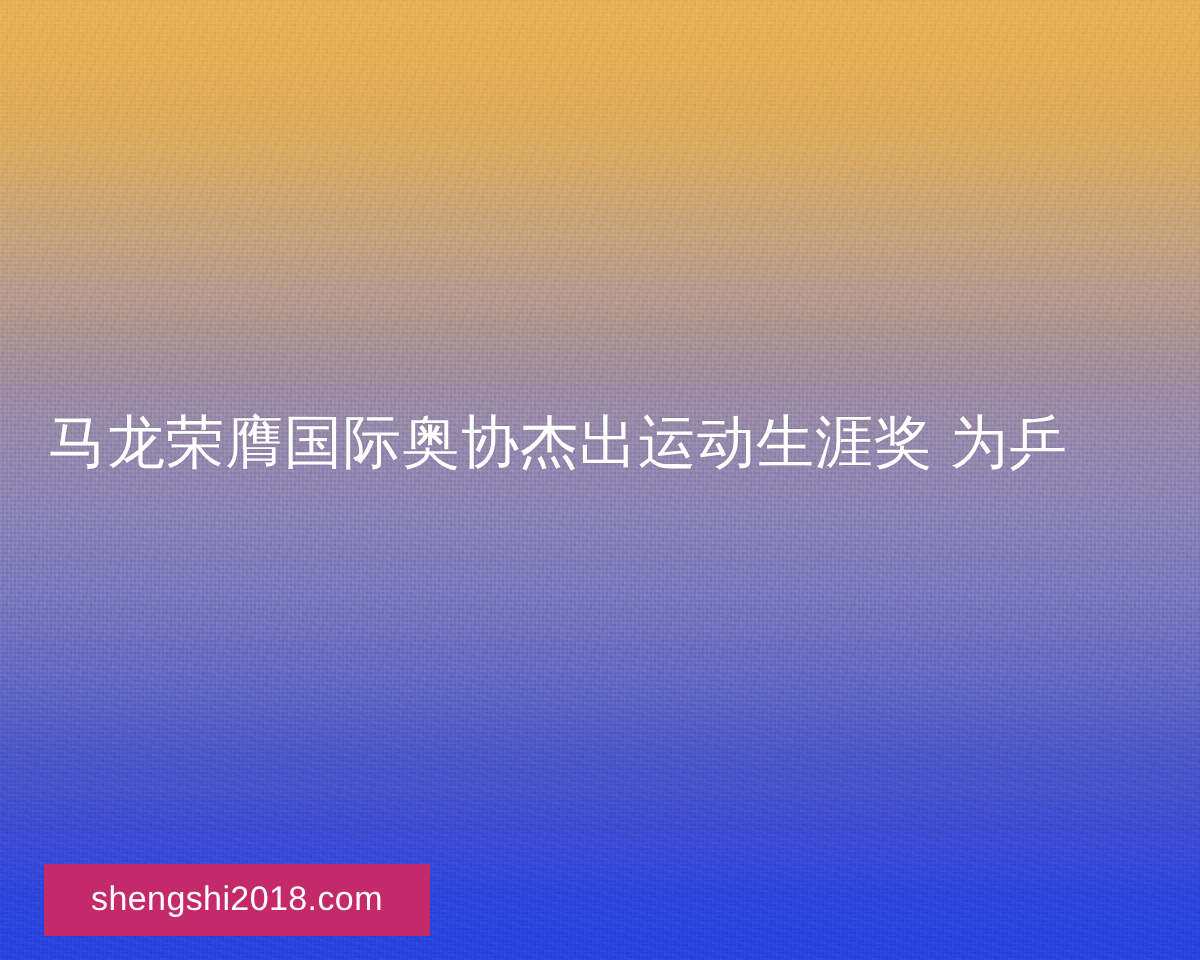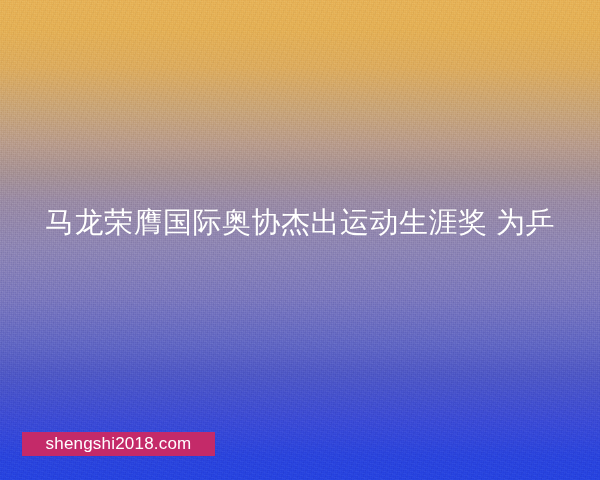--- a/index.html
+++ b/index.html
@@ -52,41 +52,41 @@
     opacity: 0.18;
     background-image:
       repeating-linear-gradient(17deg, rgba(255,255,255,0.14) 0px, rgba(255,255,255,0.14) 1px, rgba(0,0,0,0) 1px, rgba(0,0,0,0) 4px),
       repeating-linear-gradient(113deg, rgba(0,0,0,0.12) 0px, rgba(0,0,0,0.12) 1px, rgba(0,0,0,0) 1px, rgba(0,0,0,0) 5px);
   }
   .headline {
     position: absolute;
     left: 0;
     right: 0;
     top: 201px;
-    text-align: center;
+    text-align: left;
     color: #ffffff;
     font-size: 29px;
     line-height: 42px;
     font-weight: 400;
     letter-spacing: 0.5px;
     padding: 0 24px;
     box-sizing: border-box;
     z-index: 3;
     text-shadow: 0 0 1px rgba(0,0,0,0.12);
   }
   .headline .line {
     display: block;
     white-space: nowrap;
   }
   .site-badge {
     position: absolute;
     left: 22px;
     top: 432px;
     width: 193px;
-    height: 24px;
+    height: 36px;
     background: #c42a69;
     display: flex;
     align-items: center;
     justify-content: center;
     z-index: 4;
   }
   .site-badge span {
     color: #ffffff;
     font-size: 17px;
     letter-spacing: 0.2px;

